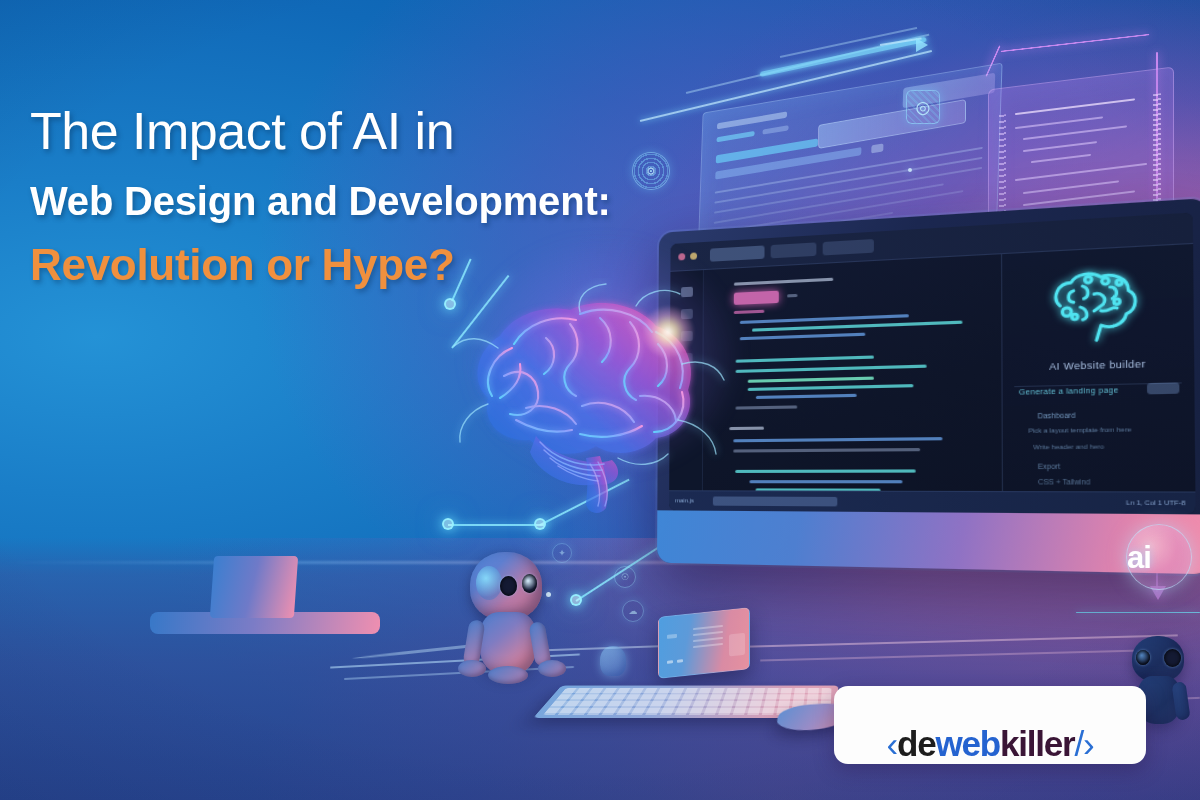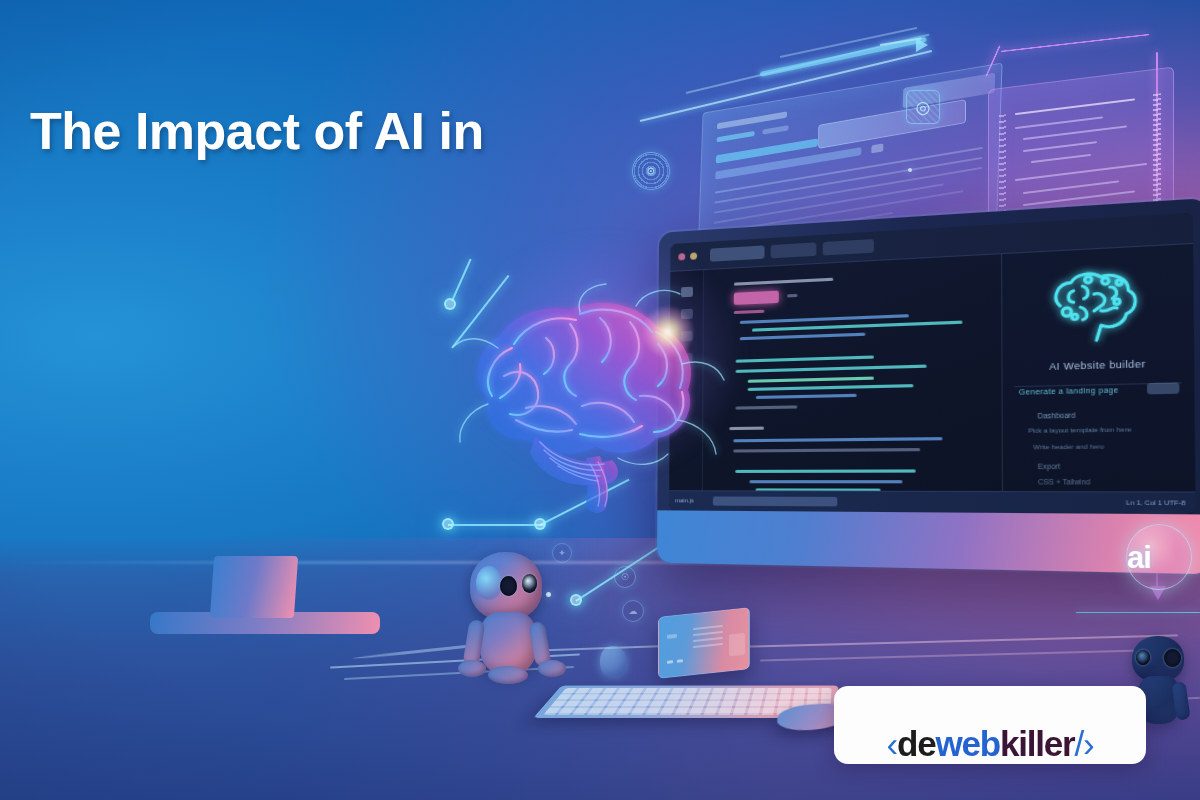--- a/index.html
+++ b/index.html
@@ -46,21 +46,21 @@
   .desk-edge{
     position:absolute; left:0; right:0; bottom:236px; height:3px;
     background:linear-gradient(90deg, rgba(120,190,255,0) 0%, rgba(150,205,255,0.30) 26%, rgba(255,200,225,0.42) 70%, rgba(255,190,220,0.10) 100%);
     filter:blur(1.2px);
   }
   .floor-line{ position:absolute; height:2px; border-radius:2px; filter:blur(0.7px); }
 
   
   .headline{ position:absolute; left:30px; top:104px; width:680px; z-index:40; }
   .h-l1{
-    font-size:52px; font-weight:bold; color:#ffffff; letter-spacing:-0.5px;
+    font-size:52px; font-weight:normal; color:#ffffff; letter-spacing:-0.5px;
     line-height:1.06; text-shadow:2px 3px 5px rgba(7,48,92,0.45);
   }
   .h-l2{
     font-size:40px; font-weight:bold; color:#ffffff; letter-spacing:-0.2px;
     line-height:1.1; margin-top:20px; text-shadow:2px 3px 5px rgba(7,48,92,0.45);
   }
   .h-l3{
     font-size:44px; font-weight:bold; color:#f0903e; letter-spacing:-0.3px;
     line-height:1.1; margin-top:18px; text-shadow:2px 3px 5px rgba(7,48,92,0.40);
   }
@@ -578,20 +578,22 @@
     <div class="r-limb" style="left:48px; top:46px; width:14px; height:38px; transform:rotate(-8deg);
                 background:linear-gradient(140deg,#27437e,#1d3164);"></div>
   </div>
 
   <div class="ai-badge">
     <span>ai</span>
   </div>
 
   <div class="headline">
     <div class="h-l1">The Impact of AI in</div>
+    <div class="h-l2">Web Design and Development:</div>
+    <div class="h-l3">Revolution or Hype?</div>
   </div>
 
   <div class="logo">
     <div class="logo-inner">
       <div class="logo-row">
         <span class="lg-brk">‹</span><span class="lg-de">de</span><span class="lg-web">web</span><span class="lg-killer">killer</span><span class="lg-brk">/</span><span class="lg-brk">›</span>
       </div>
     </div>
   </div>
 

